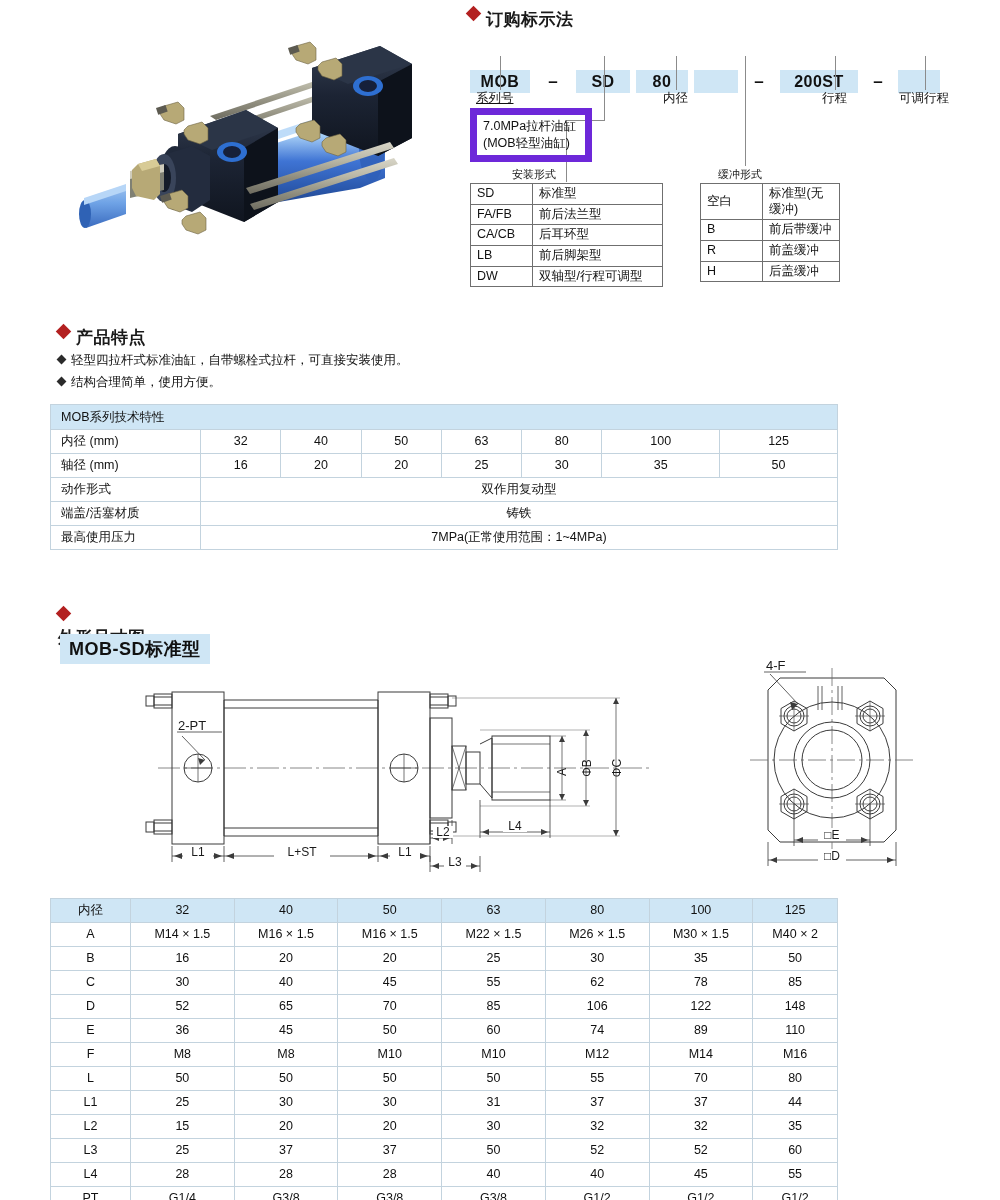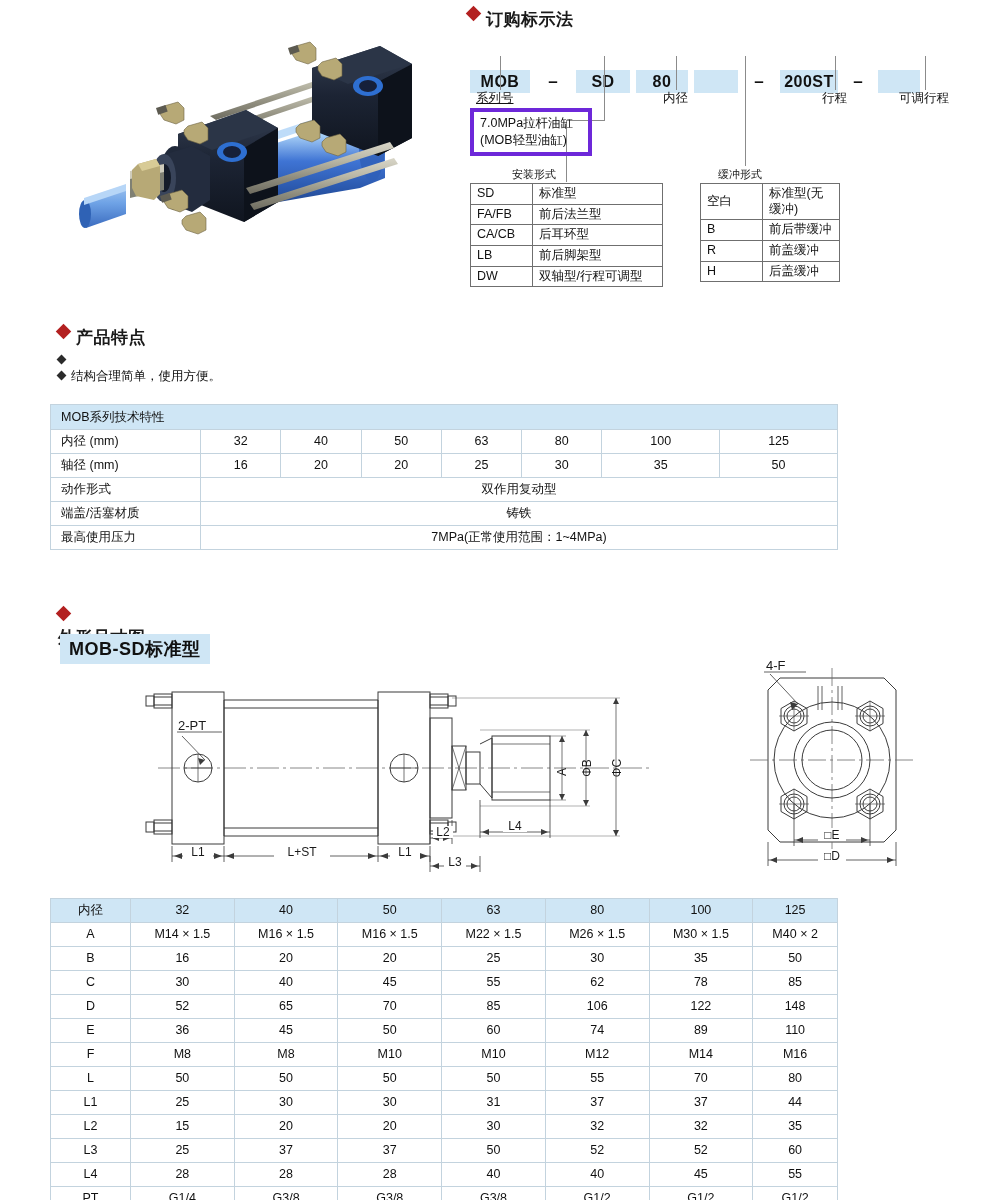--- a/index.html
+++ b/index.html
@@ -38,21 +38,21 @@
   .hline { background:#8b8b8b; height:1px; }
   .lead-label { font-size:12.5px; color:#111; white-space:nowrap; }
 
   
   .opt-table { border-collapse:collapse; font-size:12.5px; color:#111; }
   .opt-table td { border:1px solid #6f6f6f; padding:2px 6px; line-height:1.25; height:19px; }
   .opt-table td.k { width:62px; }
   .opt-caption { font-size:11px; color:#111; white-space:nowrap; }
 
   .note-box {
-    border:4px solid #6d28d9; font-size:12.5px; line-height:1.35;
+    border:7px solid #6d28d9; font-size:12.5px; line-height:1.35;
     padding:3px 6px; color:#111; white-space:nowrap;
   }
 
   
   .feat { display:flex; align-items:flex-start; gap:6px; font-size:12.5px; color:#111; margin-bottom:5px; }
   .feat .d { width:7px;height:7px;background:#2b2b2b;transform:rotate(45deg);flex:none;margin-top:4px; }
 
   
   table.grid { border-collapse:collapse; width:788px; font-size:12.5px; color:#111; }
   table.grid td, table.grid th {
@@ -183,21 +183,21 @@
   <span class="sec-title">订购标示法</span>
 </div>
 
 <div class="abs" id="code-row" style="left:470px; top:33px; display:flex; gap:6px;margin-top:37px;">
     <div class="code-box" style="width: 60px;">MOB</div>
     <div class="dash" style="width: 34px;">–</div>
     <div class="code-box" style="width: 54px;">SD</div>
     <div class="code-box" style="width: 52px;">80</div>
     <div class="code-box" style="width: 44px;"></div>
     <div class="dash" style="width: 30px;">–</div>
-    <div class="code-box" style="width: 58px;">200ST</div>
+    <div class="code-box" style="width: 78px;">200ST</div>
     <div class="dash" style="width: 28px;">–</div>
     <div class="code-box" style="width: 42px;"></div>
   </div>
 
 <div class="abs vline" style="left:500px; top:56px; height:34px;"></div>
 <div class="abs vline" style="left:604px; top:56px; height:64px;"></div>
 <div class="abs vline" style="left:676px; top:56px; height:34px;"></div>
 <div class="abs vline" style="left:745px; top:56px; height:110px;"></div>
 <div class="abs vline" style="left:835px; top:56px; height:34px;"></div>
 <div class="abs vline" style="left:925px; top:56px; height:34px;"></div>
@@ -263,20 +263,21 @@
     </tbody>
   </table>
 
 <div class="abs sec-head" style="left:58px; top:326px;">
   <span class="diamond"></span>
   <span class="sec-title">产品特点</span>
 </div>
 <div class="abs" id="feature-list" style="left:58px; top:352px; width:600px;">
     <div class="feat">
       <span class="d"></span>
+      <span>轻型四拉杆式标准油缸，自带螺栓式拉杆，可直接安装使用。</span>
     </div>
     <div class="feat">
       <span class="d"></span>
       <span>结构合理简单，使用方便。</span>
     </div>
   </div>
 
 <table class="abs grid" id="spec-table" style="left:50px; top:404px;">
     <tbody>
       <tr>

